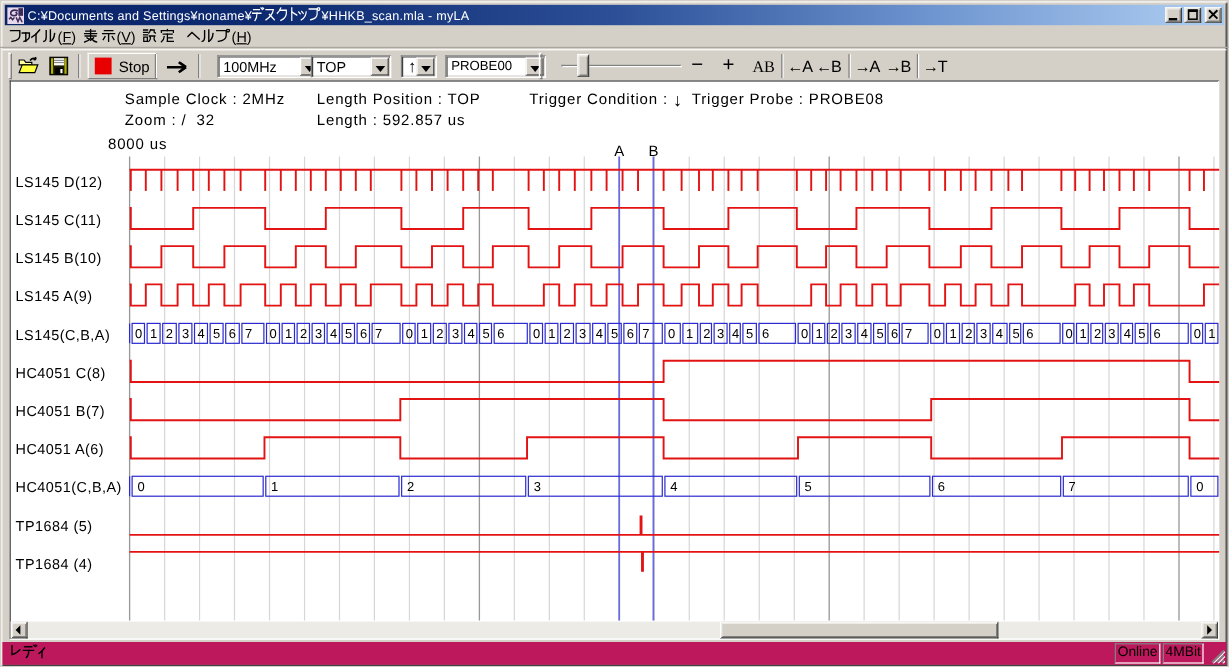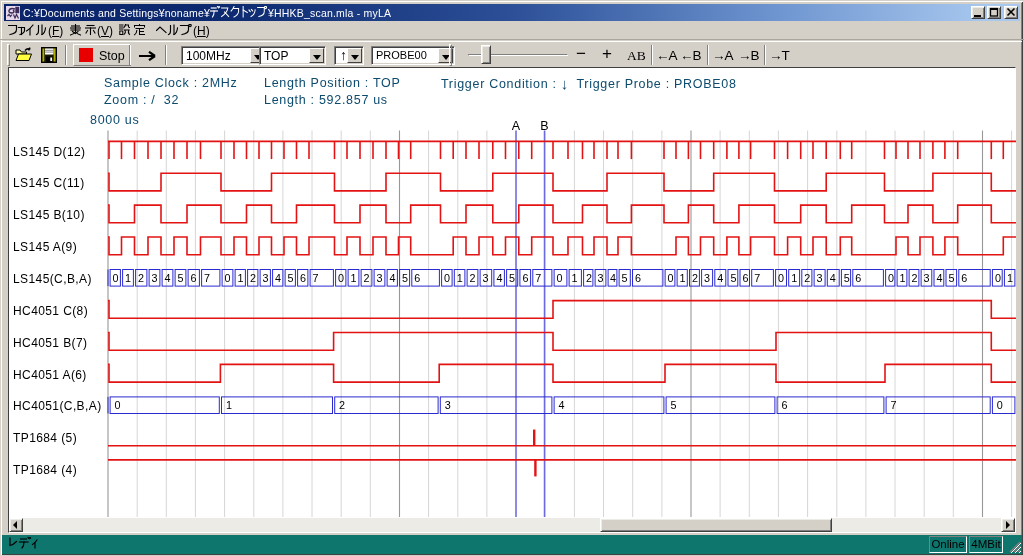--- a/index.html
+++ b/index.html
@@ -18,23 +18,23 @@
 .sep { position:absolute; top:3px; height:20px; width:2px; border-left:1px solid #808080; border-right:1px solid #fff; }
 .grip { position:absolute; top:2px; height:22px; width:3px; border:1px solid; border-color:#fff #808080 #808080 #fff; }
 .combo { position:absolute; top:4px; height:19px; background:#fff; border:1px solid; border-color:#808080 #fff #fff #808080; box-shadow: inset 1px 1px 0 #404040, inset -1px -1px 0 #d4d0c8; font-size:12px; }
 .combo .txt { position:absolute; left:4px; top:2px; }
 .combo .drop { position:absolute; right:1px; top:1px; bottom:1px; width:15px; background:#d4d0c8; border:1px solid; border-color:#fff #404040 #404040 #fff; }
 .combo .drop:after { content:""; position:absolute; left:3px; top:6px; border:4px solid transparent; border-top:5px solid #000; }
 .tool-label { position:absolute; top:6px; font-size:13.5px; color:#000; white-space:nowrap; }
 .view { position:absolute; left:8px; top:67px; width:1008px; height:466px; border:1px solid; border-color:#404040 #fff #fff #404040; background:#fff; }
 .sbtn { position:absolute; top:0; width:14px; height:14px; background:#d4d0c8; border:1px solid; border-color:#fff #404040 #404040 #fff; box-shadow: inset 1px 1px 0 #ecebe6, inset -1px -1px 0 #808080; font-size:8px; color:#000; text-align:center; line-height:12px; }
 .thumb { position:absolute; top:0; height:14px; background:#d4d0c8; border:1px solid; border-color:#fff #404040 #404040 #fff; box-shadow: inset 1px 1px 0 #ecebe6, inset -1px -1px 0 #808080; }
-.statusbar { position:absolute; left:2px; top:535px; width:1020px; height:19px; background:#0f766e; font-size:12px; }
+.statusbar { position:absolute; left:2px; top:535px; width:1020px; height:19px; background:#be185d; font-size:12px; }
 .sbox { position:absolute; top:1px; height:17px; border:1px solid; border-color:#808080 #fff #fff #808080; font-size:11.5px; text-align:center; padding-top:1px; }
-.itxt { position:absolute; font-size:12.5px; line-height:13px; letter-spacing:0.7px; color:#0c4a6e; white-space:nowrap; }
+.itxt { position:absolute; font-size:12.5px; line-height:13px; letter-spacing:0.7px; color:#000000; white-space:nowrap; }
 </style></head>
 <body>
 <div class="win"></div>
 
 <div class="view"></div>
 
 <svg width="1024" height="556" viewBox="0 0 1024 556" style="position:absolute;left:0;top:0">
 <line x1="108.0" y1="130.5" x2="108.0" y2="517.0" stroke="#989898" stroke-width="1.1"></line>
 <line x1="137.2" y1="130.5" x2="137.2" y2="517.0" stroke="#d6d6d6" stroke-width="1.0"></line>
 <line x1="166.3" y1="130.5" x2="166.3" y2="517.0" stroke="#d6d6d6" stroke-width="1.0"></line>

